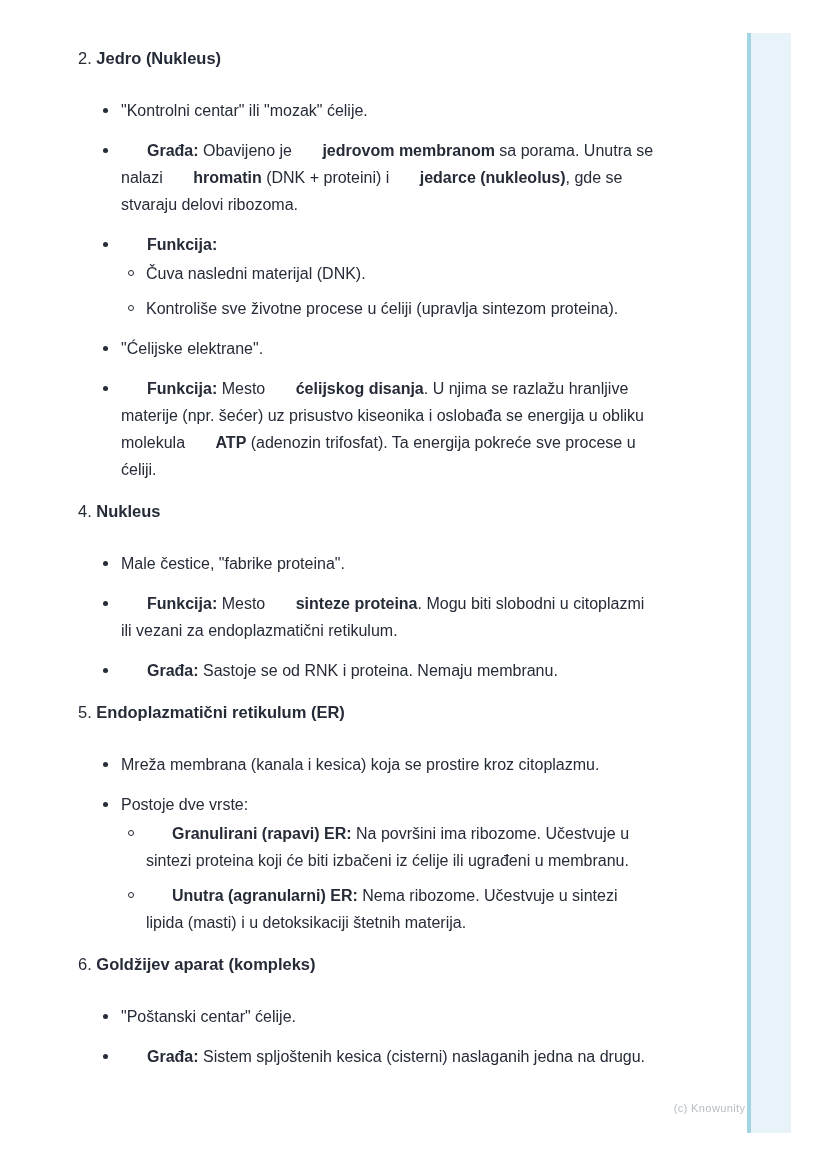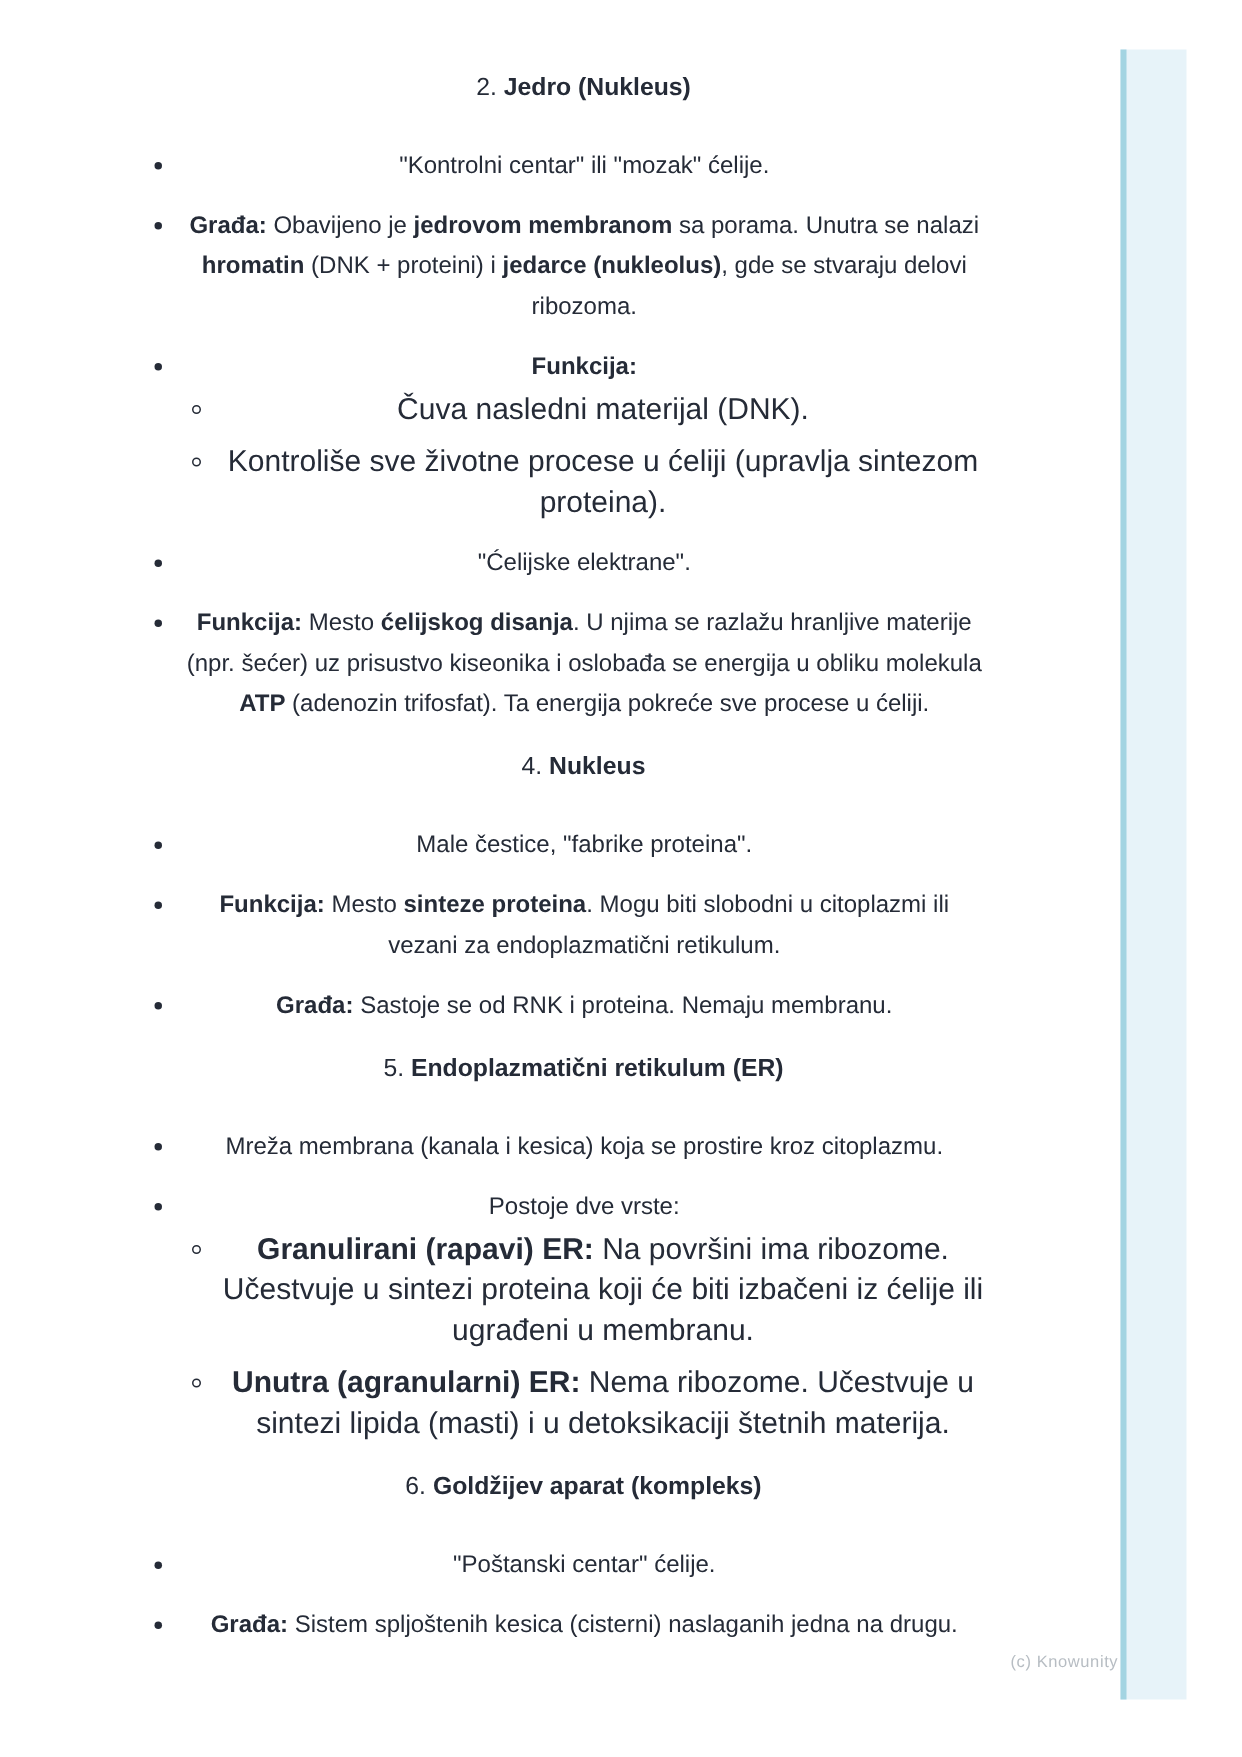--- a/index.html
+++ b/index.html
@@ -43,21 +43,21 @@
     white-space:nowrap;
   }
   .content{
     position:absolute;
     left:0;
     top:45px;
     padding-left:78px;
     width:700px;
     z-index:0;
   }
-  .section-list{list-style:none;text-align:center;}
+  .section-list{list-style:none;}
   .section-heading{
     font-size:16.5px;
     line-height:27px;
     margin:15px 0 25px 0;
   }
   .section:first-child > .section-heading{margin-top:0;}
   .section-number{font-weight:400;}
   .section-title{font-weight:700;}
   .bullet-list{
     list-style:none;
@@ -81,36 +81,36 @@
     background:var(--text-color);
   }
   .sub-list{
     list-style:none;
     padding-left:25px;
     margin-top:2px;
     max-width:545px;
   }
   .sub-list > li{
     position:relative;
-    font-size:20px;
+    font-size:16px;
     line-height:27px;
     margin-bottom:8px;
   }
   .sub-list > li::before{
     content:"";
     position:absolute;
     left:-18px;
     top:10px;
     width:4px;
     height:4px;
     border-radius:50%;
     border:1.5px solid var(--text-color);
     background:transparent;
   }
-  .text-segment-bold{font-weight:700;}
+  .text-segment-bold{font-weight:700;margin-left:26px;}
 </style>
 </head>
 <body>
 
 <div class="page">
   <div class="highlight-bar"></div>
   <div class="watermark">(c) Knowunity 2025</div>
   <main class="content">
     <ol class="section-list" id="sections">
         <li class="section">

